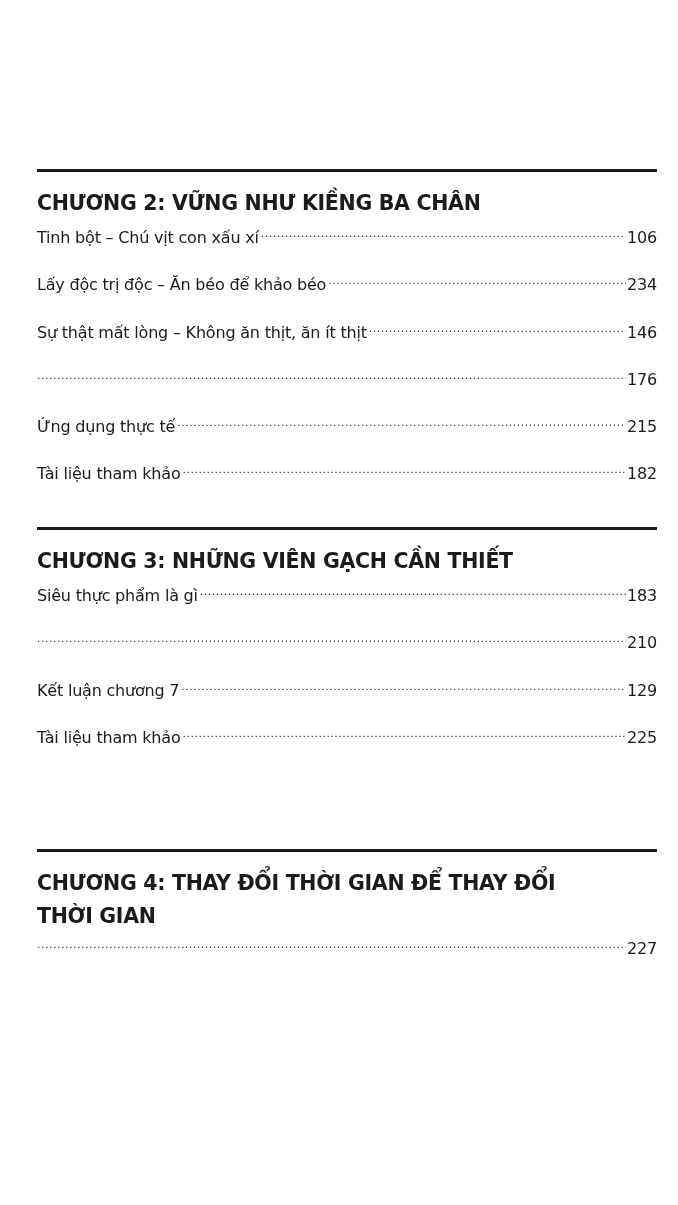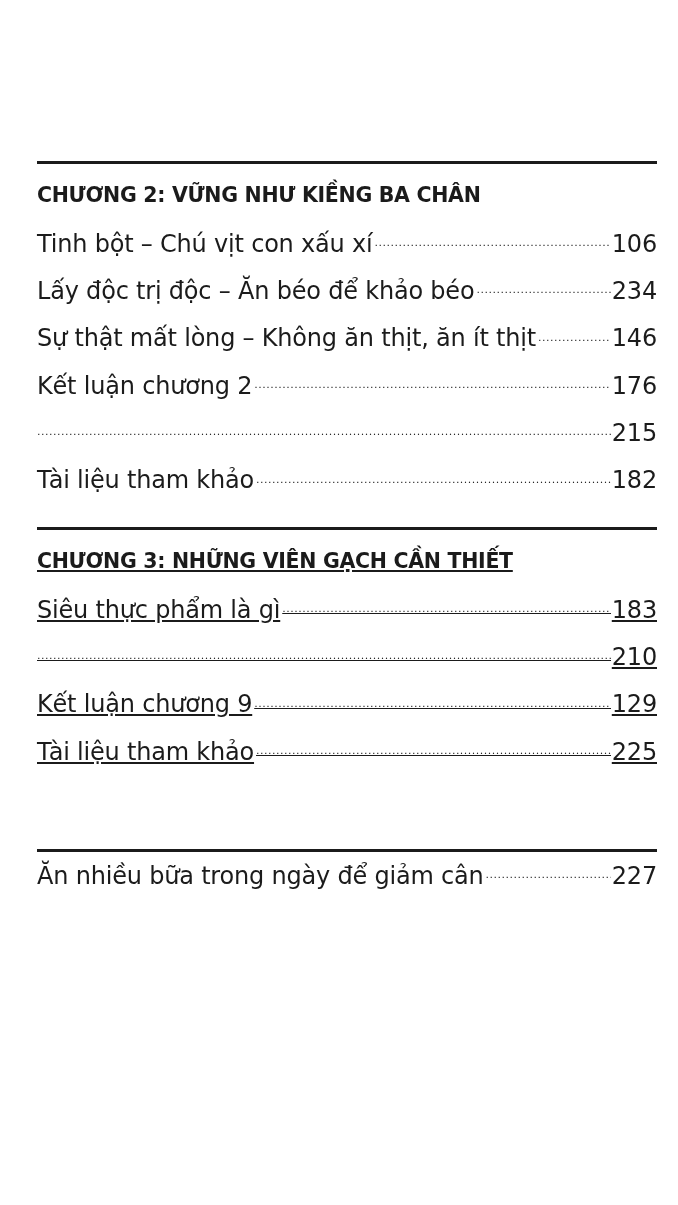--- a/index.html
+++ b/index.html
@@ -3,30 +3,30 @@
 <meta charset="utf-8">
 <style>
   html, body { margin: 0; padding: 0; background: #ffffff; }
   body { width: 678px; height: 1205px; position: relative; overflow: hidden;
          font-family: "DejaVu Sans", "Liberation Sans", sans-serif; color: #1b1b1b; }
   .page { position: absolute; left: 37px; top: 157px; width: 620px; }
   .section { margin: 0; }
   .rule { height: 3px; background: #1b1b1b; width: 620px; }
   .chapter-title { font-weight: bold; font-size: 20.5px; line-height: 33px;
                    letter-spacing: -0.3px; margin-top: 15px; margin-bottom: 8px; }
-  .entry { display: flex; align-items: center; height: 47.3px; font-size: 24px;
+  .entry { display: flex; align-items: flex-start; height: 47.3px; font-size: 16px;
            letter-spacing: -0.2px; }
   .entry .label { white-space: nowrap; padding-right: 2px; }
   .entry .dots { flex: 1; overflow: hidden; white-space: nowrap; font-size: 11px;
                  letter-spacing: 0.5px; color: #2a2a2a; position: relative; top: -1px; }
   .entry .dots::before { content: "................................................................................................................................................................................................"; }
   .entry .page-num { white-space: nowrap; padding-left: 1px; }
-  .sec2 { position: absolute; top: 370px; left: 0; width: 620px; text-decoration: underline; }
+  .sec2 { position: absolute; top: 370px; left: 0; width: 620px; }
   .sec3 { position: absolute; top: 692px; left: 0; width: 620px; }
-  .sec1 { position: absolute; top: 4px; left: 0; width: 620px; }
+  .sec1 { position: absolute; top: 12px; left: 0; width: 620px; }
   .sec3 .chapter-title { margin-bottom: 6px; }
 </style>
 </head>
 <body>
 
 <div class="page">
 
   <div class="section sec1">
     <div class="rule"></div>
     <div class="chapter-title">CHƯƠNG 2: VỮNG NHƯ KIỀNG BA CHÂN</div>
@@ -39,25 +39,25 @@
       <span class="label">Lấy độc trị độc – Ăn béo để khảo béo</span>
       <span class="dots"></span>
       <span class="page-num">234</span>
     </div>
     <div class="entry">
       <span class="label">Sự thật mất lòng – Không ăn thịt, ăn ít thịt</span>
       <span class="dots"></span>
       <span class="page-num">146</span>
     </div>
     <div class="entry">
-      <span class="label">Kết luận chương 2</span>
       <span class="dots"></span>
       <span class="page-num">176</span>
     </div>
     <div class="entry">
+      <span class="label">Ứng dụng thực tế</span>
       <span class="dots"></span>
       <span class="page-num">215</span>
     </div>
     <div class="entry">
       <span class="label">Tài liệu tham khảo</span>
       <span class="dots"></span>
       <span class="page-num">182</span>
     </div>
   </div>
 
@@ -67,33 +67,36 @@
     <div class="entry">
       <span class="label">Siêu thực phẩm là gì</span>
       <span class="dots"></span>
       <span class="page-num">183</span>
     </div>
     <div class="entry">
       <span class="dots"></span>
       <span class="page-num">210</span>
     </div>
     <div class="entry">
-      <span class="label">Kết luận chương 9</span>
+      <span class="label">Kết luận chương 7</span>
       <span class="dots"></span>
       <span class="page-num">129</span>
     </div>
     <div class="entry">
       <span class="label">Tài liệu tham khảo</span>
       <span class="dots"></span>
       <span class="page-num">225</span>
     </div>
   </div>
 
   <div class="section sec3">
     <div class="rule"></div>
+    <div class="chapter-title">
+      <div>CHƯƠNG 4: THAY ĐỔI THỜI GIAN ĐỂ THAY ĐỔI</div>
+      <div>THỜI GIAN</div>
+    </div>
     <div class="entry">
-      <span class="label">Ăn nhiều bữa trong ngày để giảm cân</span>
       <span class="dots"></span>
       <span class="page-num">227</span>
     </div>
   </div>
 
 </div>
 
 </body></html>

